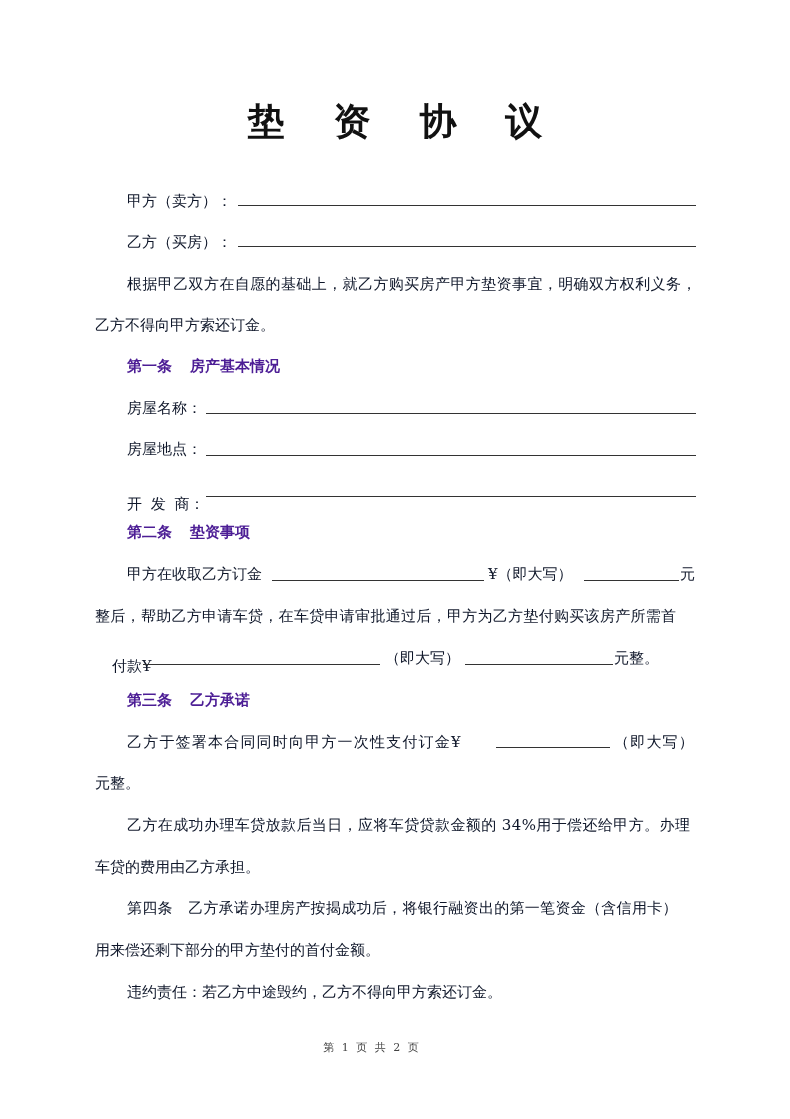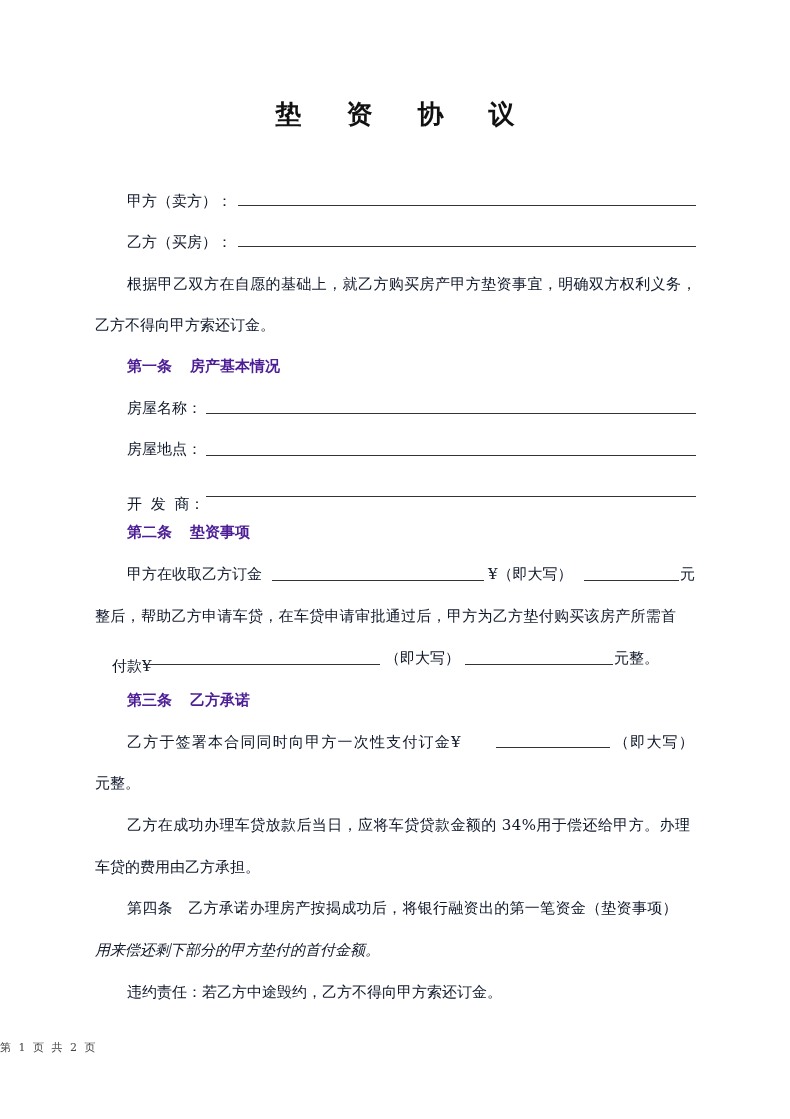--- a/index.html
+++ b/index.html
@@ -4,27 +4,27 @@
   <style>
     html, body { margin: 0; padding: 0; background: #ffffff; }
     body {
       width: 790px; height: 1119px; position: relative; overflow: hidden;
       font-family: "DejaVu Serif", "Liberation Serif", serif;
       color: #1a1a1a;
     }
     .abs { position: absolute; white-space: nowrap; }
     .title {
       left: 0; width: 790px; top: 97px; text-align: center;
-      font-size: 26px; font-weight: bold; letter-spacing: 18px; text-indent: 18px;
+      font-size: 37px; font-weight: bold; letter-spacing: 18px; text-indent: 18px;
       color: #111;
     }
     .line { font-size: 15px; line-height: 20px; color: #0f172a; }
     .heading { font-size: 15px; font-weight: bold; line-height: 20px; color: #4c1d95; }
     .uline { position: absolute; height: 0; border-bottom: 1.5px solid #333; }
-    .footer { left: 0; width: 728px; top: 1040px; text-align: left; font-size: 11px; color: #444; letter-spacing: 2px; }
+    .footer { left: 0; width: 728px; top: 1040px; text-align: center; font-size: 11px; color: #444; letter-spacing: 2px; padding-left: 8px; }
     .gap { display: inline-block; width: 18px; }
   </style>
 </head>
 <body>
 
 <div>
 
   <div class="abs title">垫 资 协 议</div>
 
   <div class="abs line" style="left:127px; top:191px;">甲方（卖方）：</div>
@@ -72,20 +72,20 @@
   </div>
 
   <div class="abs line" style="left:127px; top:732px; letter-spacing:1.2px;">乙方于签署本合同同时向甲方一次性支付订金¥</div>
   <div class="uline" style="left:496px; width:114px; top:747px;"></div>
   <div class="abs line" style="left:614px; top:732px; letter-spacing:1.2px;">（即大写）</div>
   <div class="abs line" style="left:95px; top:773px;">元整。</div>
 
   <div class="abs line" style="left:127px; top:815px; letter-spacing:0.4px;">乙方在成功办理车贷放款后当日，应将车贷贷款金额的 34%用于偿还给甲方。办理</div>
   <div class="abs line" style="left:95px; top:857px;">车贷的费用由乙方承担。</div>
 
-  <div class="abs line" style="left:127px; top:898px; letter-spacing:0.3px;">第四条　乙方承诺办理房产按揭成功后，将银行融资出的第一笔资金（垫资事项）</div>
-  <div class="abs line" style="left:95px; top:940px;font-style:italic;">用来偿还剩下部分的甲方垫付的首付金额。</div>
+  <div class="abs line" style="left:127px; top:898px; letter-spacing:0.3px;">第四条　乙方承诺办理房产按揭成功后，将银行融资出的第一笔资金（含信用卡）</div>
+  <div class="abs line" style="left:95px; top:940px;">用来偿还剩下部分的甲方垫付的首付金额。</div>
 
   <div class="abs line" style="left:127px; top:982px;">违约责任：若乙方中途毁约，乙方不得向甲方索还订金。</div>
 
   <div class="abs footer">第 1 页 共 2 页</div>
 
 </div>
 
 </body></html>

